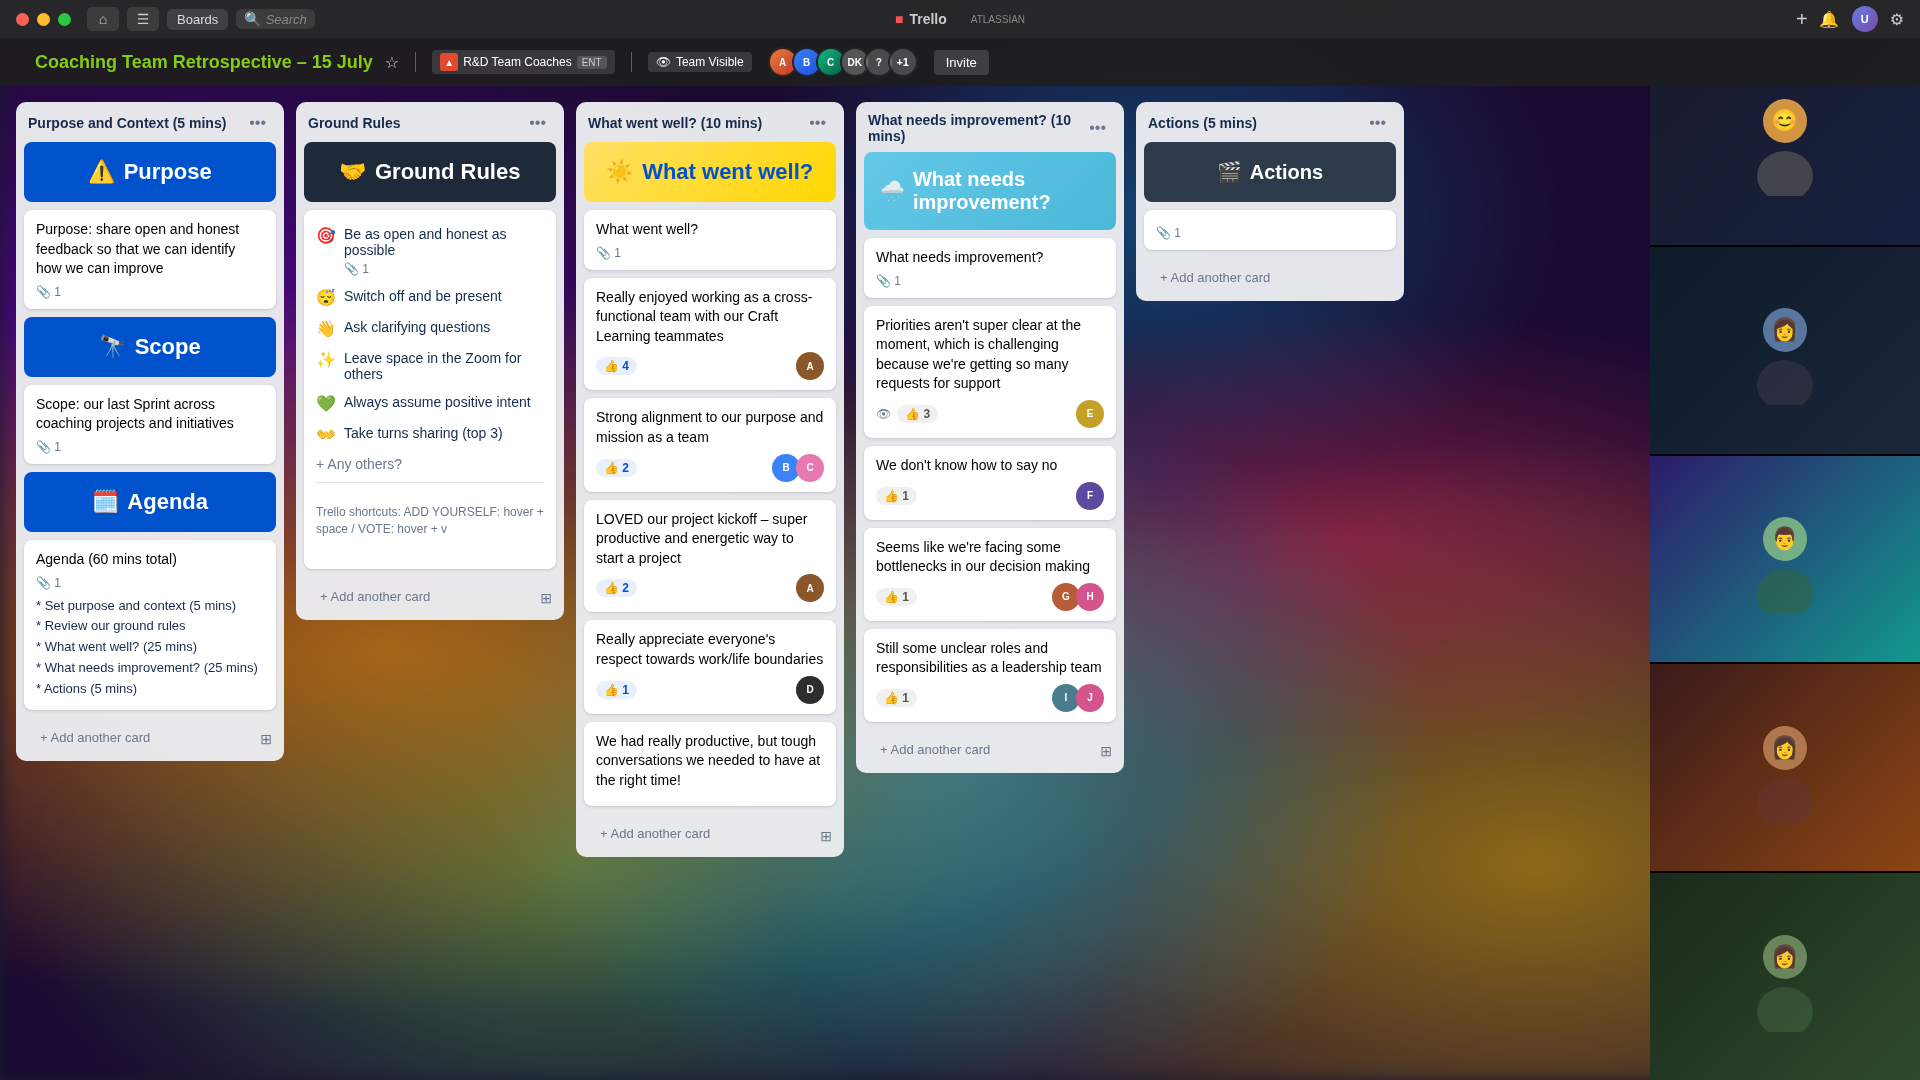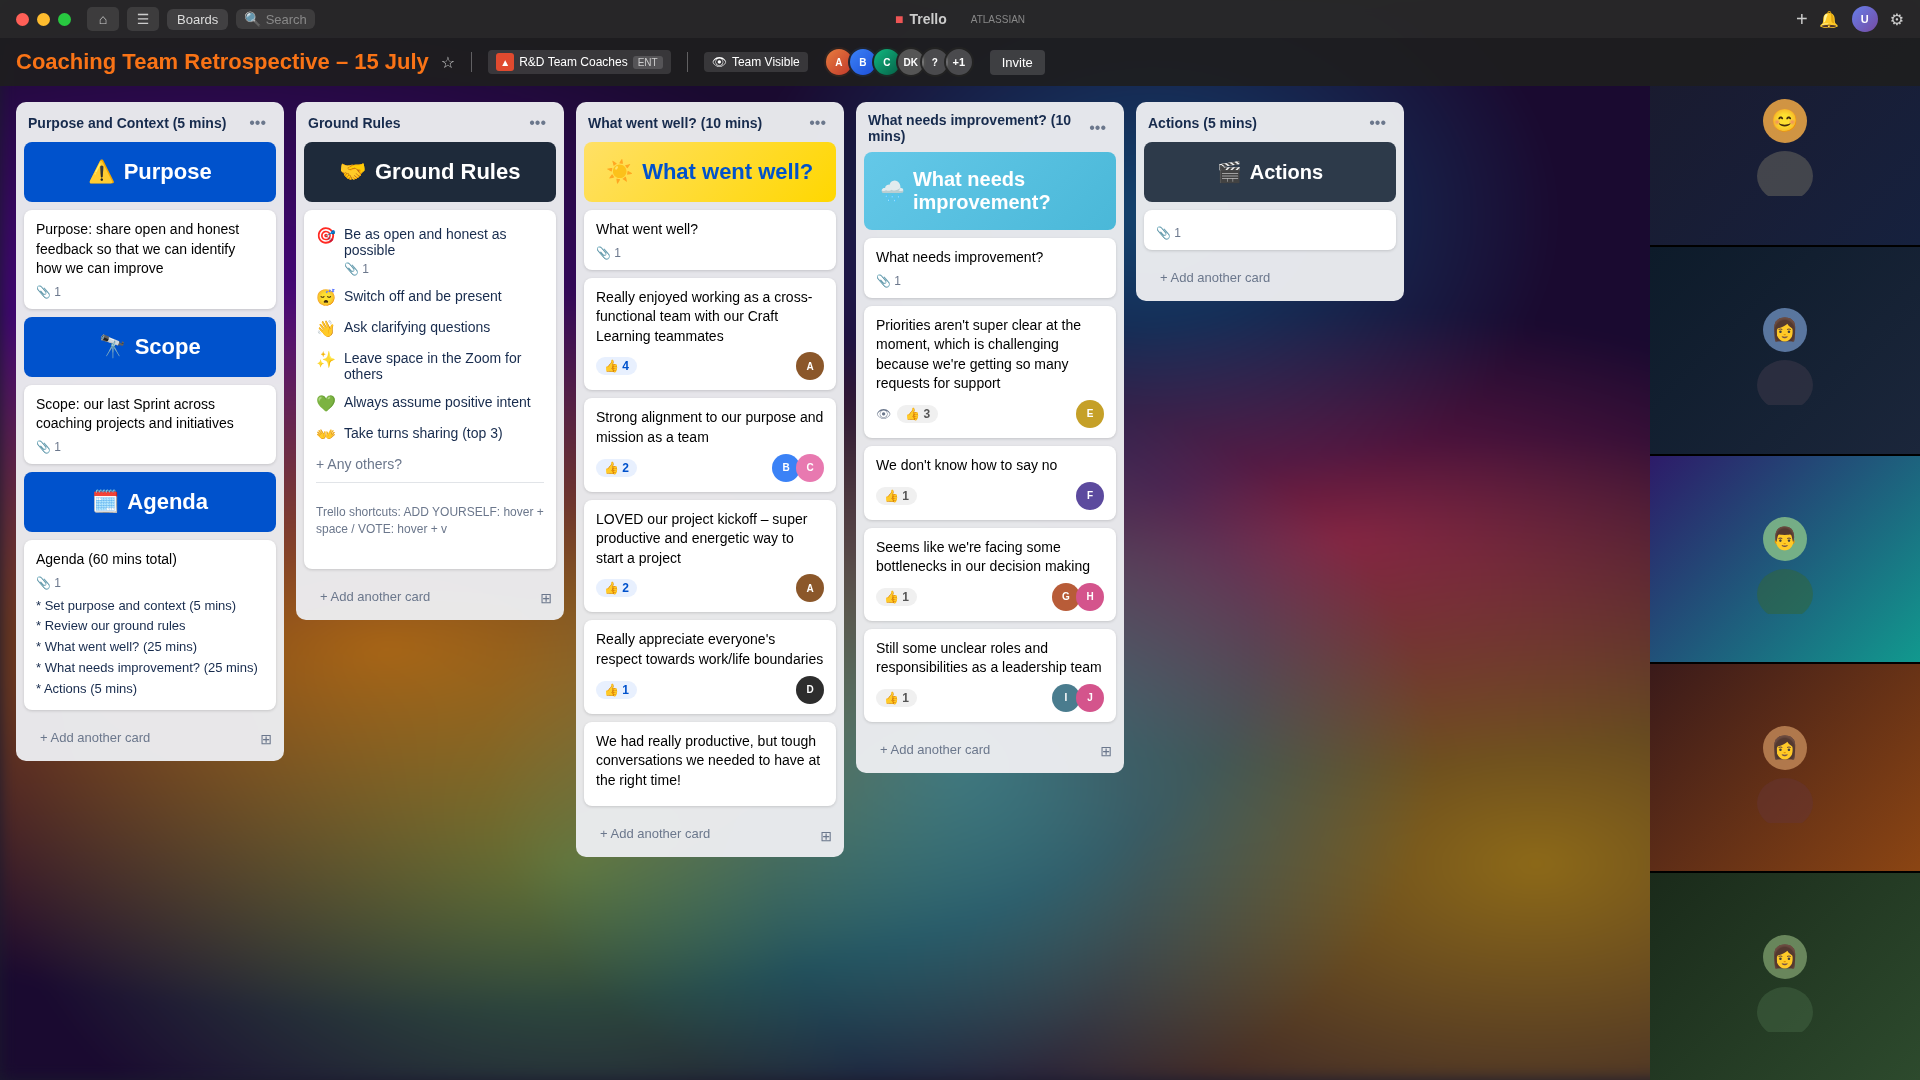--- a/index.html
+++ b/index.html
@@ -104,23 +104,24 @@
       right: 0;
       height: 48px;
       background: rgba(30,30,30,0.9);
       display: flex;
       align-items: center;
       padding: 0 16px;
       z-index: 90;
       gap: 12px;
     }
     .board-title {
-      color: #f97316;
-      font-size: 22px;
+      color: #84cc16;
+      font-size: 18px;
       font-weight: 700;
+      margin-left: 19px;
     }
     .star-icon { color: #ccc; font-size: 16px; cursor: pointer; }
     .divider { width: 1px; height: 20px; background: rgba(255,255,255,0.3); margin: 0 4px; }
     .workspace-badge {
       display: flex; align-items: center; gap: 5px;
       background: rgba(255,255,255,0.12);
       border-radius: 4px;
       padding: 3px 8px;
       color: white; font-size: 12px; font-weight: 500;
       cursor: pointer;
@@ -420,21 +421,21 @@
   </div>
   <div class="titlebar-nav">
     <div class="titlebar-nav-btn">⌂</div>
     <div class="titlebar-nav-btn">☰</div>
   </div>
   <div class="titlebar-boards-btn">
     <span>Boards</span>
   </div>
   <div style="margin-left:8px; display:flex; align-items:center; background:rgba(255,255,255,0.1); border-radius:6px; padding:2px 8px; gap:4px;">
     <span style="color:#ccc; font-size:14px;">🔍</span>
-    <span style="color:#888; font-size:13px;">Search</span>
+    <span style="color:#888; font-size:13px;font-style:italic;">Search</span>
   </div>
   <div class="titlebar-center">
     <span style="color:#e55;">■</span>
     <span style="font-weight:600;">Trello</span>
     <span style="font-size:10px; color:#888;margin-left:18px;">ATLASSIAN</span>
   </div>
   <div class="titlebar-right">
     <span style="color:#ccc; font-size:20px; cursor:pointer;">+</span>
     <span style="color:#ccc; font-size:16px; cursor:pointer;">🔔</span>
     <div class="titlebar-avatar">U</div>

